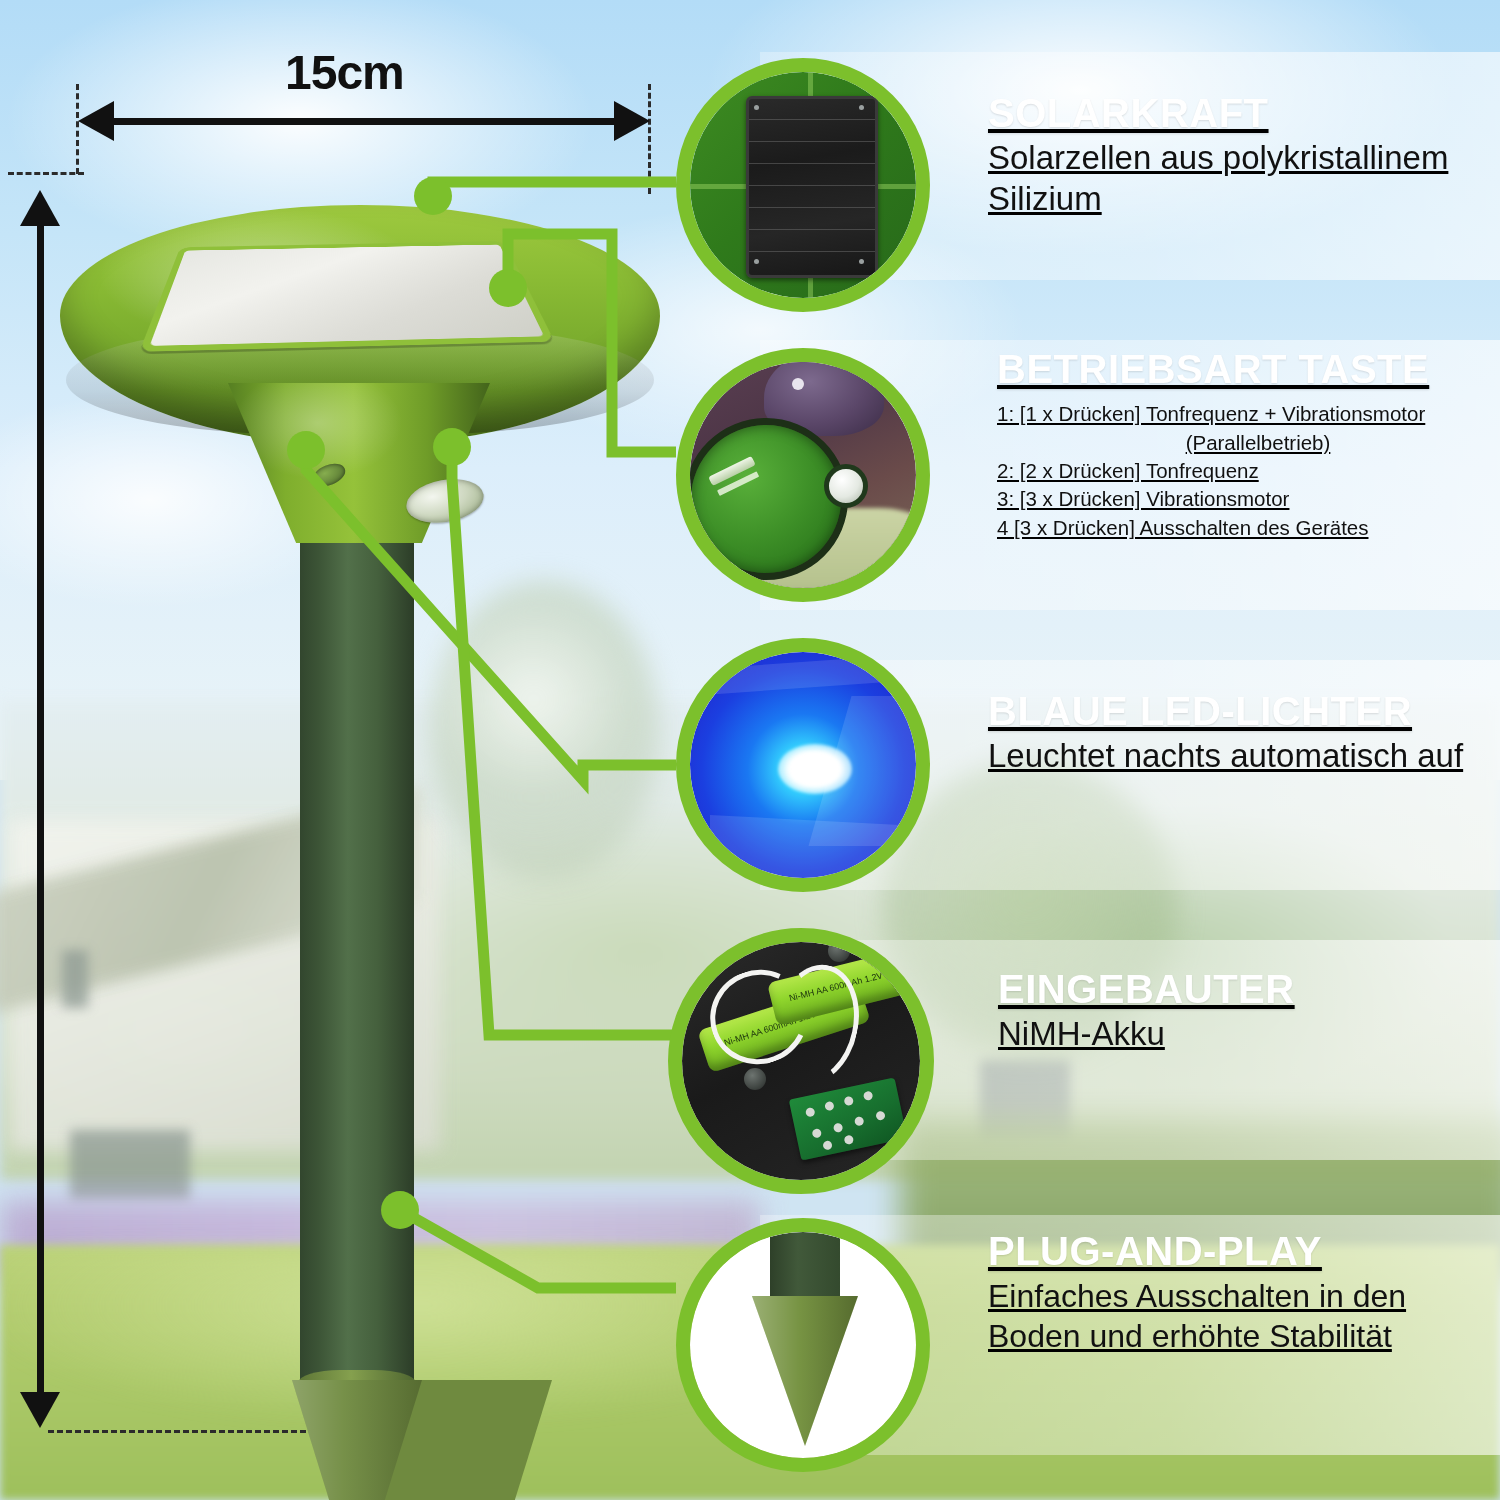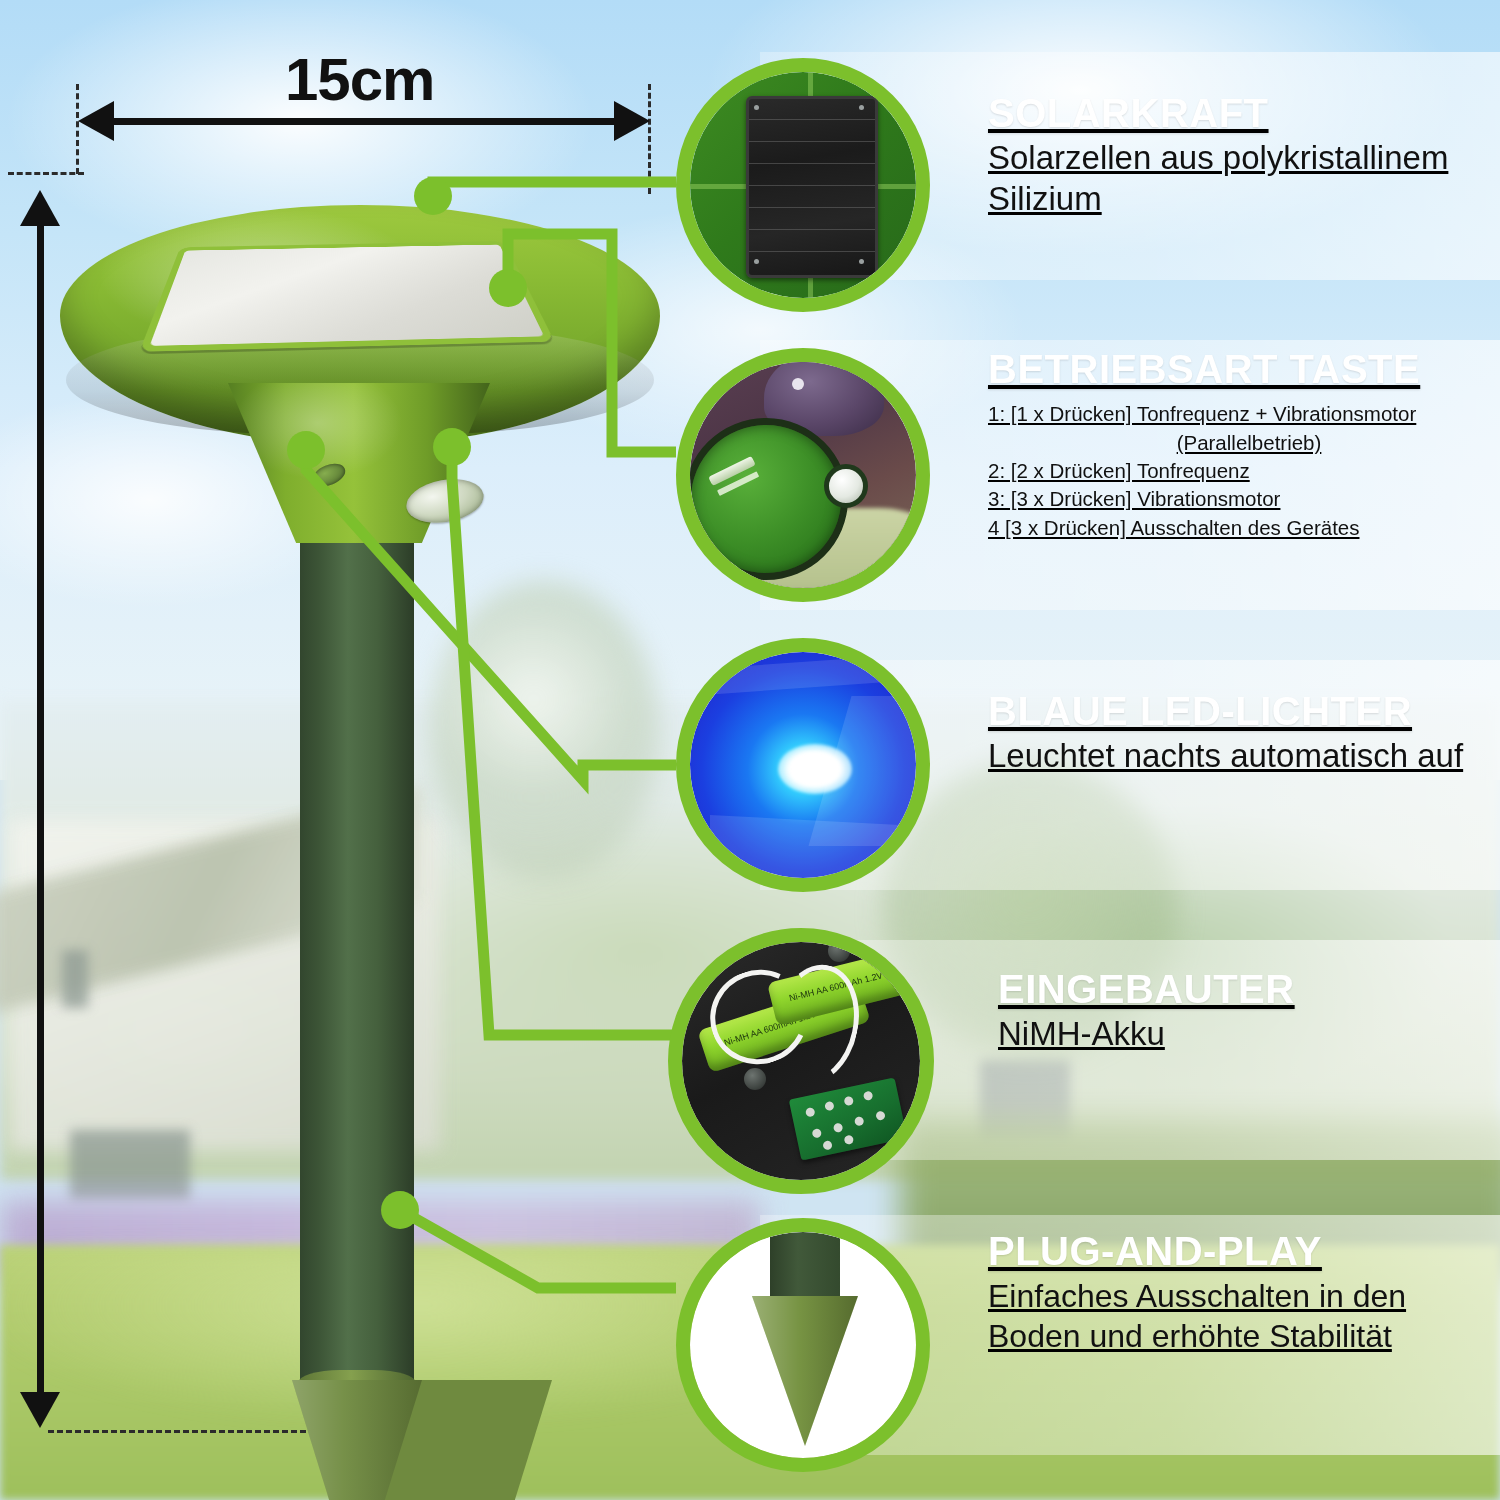--- a/index.html
+++ b/index.html
@@ -94,21 +94,21 @@
     position:absolute;width:0;height:0;
   }
   .arrow.left{border-top:20px solid transparent;border-bottom:20px solid transparent;border-right:36px solid #111;}
   .arrow.right{border-top:20px solid transparent;border-bottom:20px solid transparent;border-left:36px solid #111;}
   .arrow.up{border-left:20px solid transparent;border-right:20px solid transparent;border-bottom:36px solid #111;}
   .arrow.down{border-left:20px solid transparent;border-right:20px solid transparent;border-top:36px solid #111;}
   .dim-label{
     position:absolute;color:#111;font-weight:bold;
     font-family:"Liberation Sans",sans-serif;letter-spacing:-1px;
   }
-  #dim-w-label{left:285px;top:45px;font-size:60px;}
+  #dim-w-label{left:285px;top:45px;font-size:48px;}
   #dim-h-label{left:62px;top:755px;font-size:62px;}
 
   
   #product{position:absolute;left:60px;top:165px;width:620px;height:1250px;}
   .shaft{
     position:absolute;left:240px;top:300px;width:114px;height:940px;
     background:linear-gradient(90deg,#32462e 0%,#3c5436 16%,#52704a 42%,#45603d 68%,#2c3d28 100%);
     border-radius:4px 4px 0 0;
   }
   .spike{
@@ -298,21 +298,21 @@
     font-family:"Liberation Sans",sans-serif;
     font-size:33px;line-height:1.22;font-weight:normal;
   }
   .feat ul{
     margin:10px 0 0 0;padding:0;list-style:none;
     color:#111;font-size:20.5px;line-height:1.38;
   }
   .feat ul li{margin:0;}
   .feat ul li.sub{padding-left:22px;text-align:center;}
   #feat-solar{top:92px;}
-  #feat-button{top:348px;}
+  #feat-button{top:348px;margin-left:9px;}
   #feat-led{top:690px;}
   #feat-battery{top:968px;margin-left:10px;}
   #feat-plug{top:1230px;}
   #feat-plug p{font-size:32px;line-height:1.25;}
 </style>
 </head>
 <body>
 
 <div id="stage">
 

